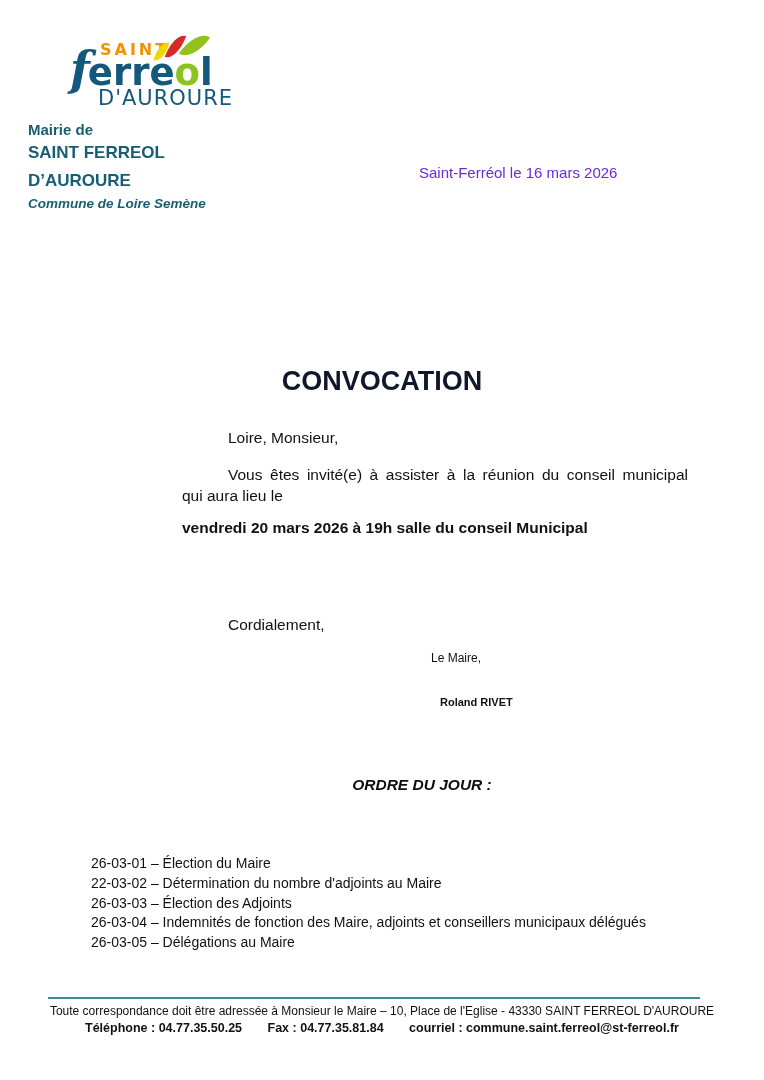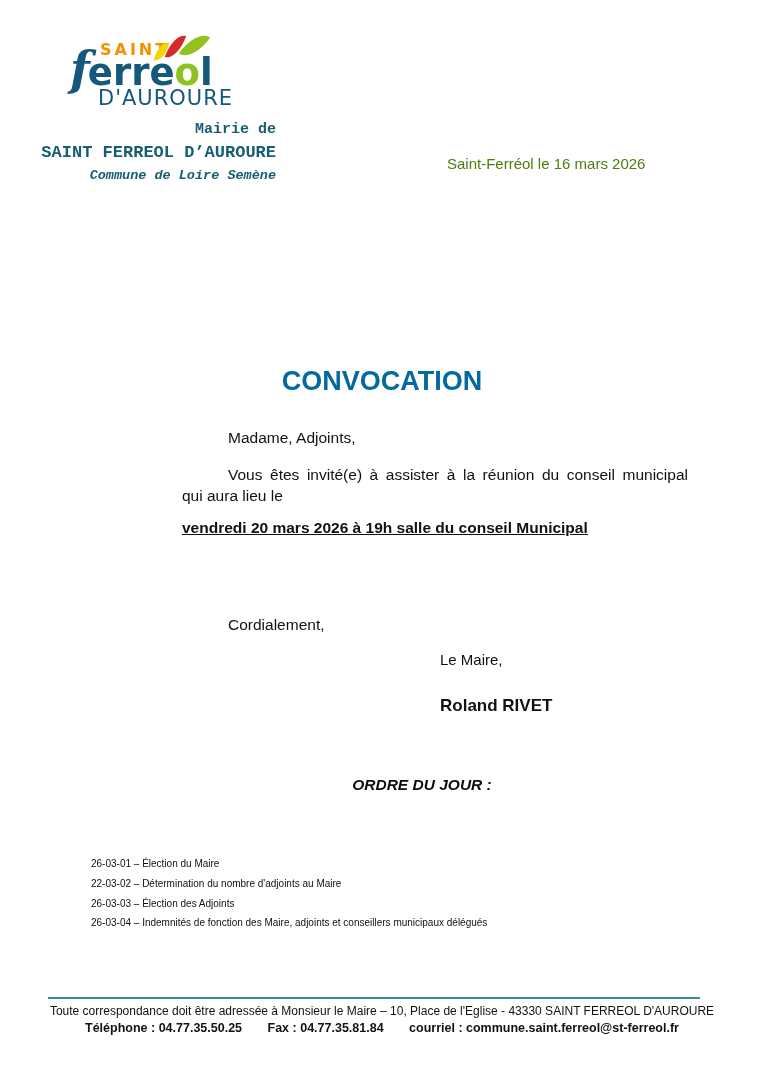--- a/index.html
+++ b/index.html
@@ -37,54 +37,54 @@
   }
   .logo-o-green { color:#8cc320; }
   .logo-dauroure {
     position:absolute; left:28px; top:60px; white-space:nowrap;
     font-family:"DejaVu Sans", sans-serif;
     font-weight:400; font-size:21px; letter-spacing:1px; color:#14587c;
   }
 
   
   .mairie-block {
-    position:absolute; left:34px; top:120px; width:242px;
-    text-align:right; color:#175e73;
-    font-family:Liberation Mono, monospace;
+    position:absolute; left:28px; top:120px; width:242px;
+    text-align:left; color:#175e73;
+    font-family:Liberation Sans, sans-serif;
   }
   .mairie-line1 { font-weight:700; font-size:15px; line-height:19px; }
   .mairie-line2 { font-weight:700; font-size:17px; line-height:28px; }
   .mairie-line3 { font-weight:700; font-style:italic; font-size:13.5px; line-height:18px; }
 
   .date-line {
-    position:absolute; left:419px; top:155px;
-    font-size:15px; color:#4d7c0f; white-space:nowrap;margin-left:28px;
+    position:absolute; left:419px; top:164px;
+    font-size:15px; color:#6d28d9; white-space:nowrap;
   }
 
   
   .doc-title {
     position:absolute; left:0; top:366px; width:764px;
     text-align:center; font-weight:700; font-size:27px; letter-spacing:0px;
-    color:#0369a1;
+    color:#0f172a;
   }
   .body-text { position:absolute; left:182px; width:506px; font-size:15.5px; color:#111111; }
   .salutation { top:429px; text-indent:46px; }
   .para-line1 { top:466px; text-align:justify; text-align-last:justify; text-indent:46px; white-space:nowrap; }
   .para-line2 { top:487px; }
-  .meeting-line { top:519px; font-weight:700; text-decoration:underline; white-space:nowrap; }
+  .meeting-line { top:519px; font-weight:700; white-space:nowrap; }
   .presence-line { top:561px; text-indent:46px; }
   .closing-line { top:616px; text-indent:46px; }
-  .sig-role { position:absolute; left:440px; top:651px; font-size:15px; }
-  .sig-name { position:absolute; left:440px; top:696px; font-size:17px; font-weight:700; }
+  .sig-role { position:absolute; left:431px; top:651px; font-size:12px; }
+  .sig-name { position:absolute; left:440px; top:696px; font-size:11px; font-weight:700; }
 
   .agenda-heading {
     position:absolute; left:0; top:776px; width:764px; text-align:center;
     font-weight:700; font-style:italic; font-size:15.5px; color:#0d0d0d;padding-left:40px;
   }
-  .agenda-list { position:absolute; left:91px; top:854px; width:620px; font-size:10px; color:#111111; }
+  .agenda-list { position:absolute; left:91px; top:854px; width:620px; font-size:14px; color:#111111; }
   .agenda-item { line-height:19.8px; white-space:nowrap; }
 
   
   .footer-rule { position:absolute; left:48px; top:997px; width:652px; height:1.5px; background:#3d8a99; }
   .footer-line1 {
     position:absolute; left:28px; top:1004px; width:708px;
     text-align:center; font-size:12px; color:#111111; white-space:nowrap;
   }
   .footer-line2 {
     position:absolute; left:28px; top:1021px; width:708px;
@@ -111,34 +111,35 @@
   <div class="mairie-block">
     <div class="mairie-line1">Mairie de</div>
     <div class="mairie-line2">SAINT FERREOL D’AUROURE</div>
     <div class="mairie-line3">Commune de Loire Semène</div>
   </div>
 
   <div class="date-line">Saint-Ferréol le 16 mars 2026</div>
 
   <div class="doc-title">CONVOCATION</div>
 
-  <div class="body-text salutation">Madame, Adjoints,</div>
+  <div class="body-text salutation">Loire, Monsieur,</div>
   <div class="body-text para-line2">qui aura lieu le</div>
   <div class="body-text para-line1">Vous êtes invité(e) à assister à la réunion du conseil municipal</div>
   <div class="body-text meeting-line">vendredi 20 mars 2026 à 19h salle du conseil Municipal</div>
   <div class="body-text closing-line">Cordialement,</div>
   <div class="sig-role">Le Maire,</div>
   <div class="sig-name">Roland RIVET</div>
 
   <div class="agenda-heading">ORDRE DU JOUR :</div>
   <div class="agenda-list">
     <div class="agenda-item">26-03-01 – Élection du Maire</div>
     <div class="agenda-item">22-03-02 – Détermination du nombre d'adjoints au Maire</div>
     <div class="agenda-item">26-03-03 – Élection des Adjoints</div>
     <div class="agenda-item">26-03-04 – Indemnités de fonction des Maire, adjoints et conseillers municipaux délégués</div>
+    <div class="agenda-item">26-03-05 – Délégations au Maire</div>
   </div>
 
   <div class="footer-rule"></div>
   <div class="footer-line1">Toute correspondance doit être adressée à Monsieur le Maire – 10, Place de l'Eglise - 43330 SAINT FERREOL D'AUROURE</div>
   <div class="footer-line2">
     <span class="seg">Téléphone : 04.77.35.50.25</span>
     <span class="seg">Fax : 04.77.35.81.84</span>
     <span class="seg">courriel : commune.saint.ferreol@st-ferreol.fr</span>
   </div>
 

